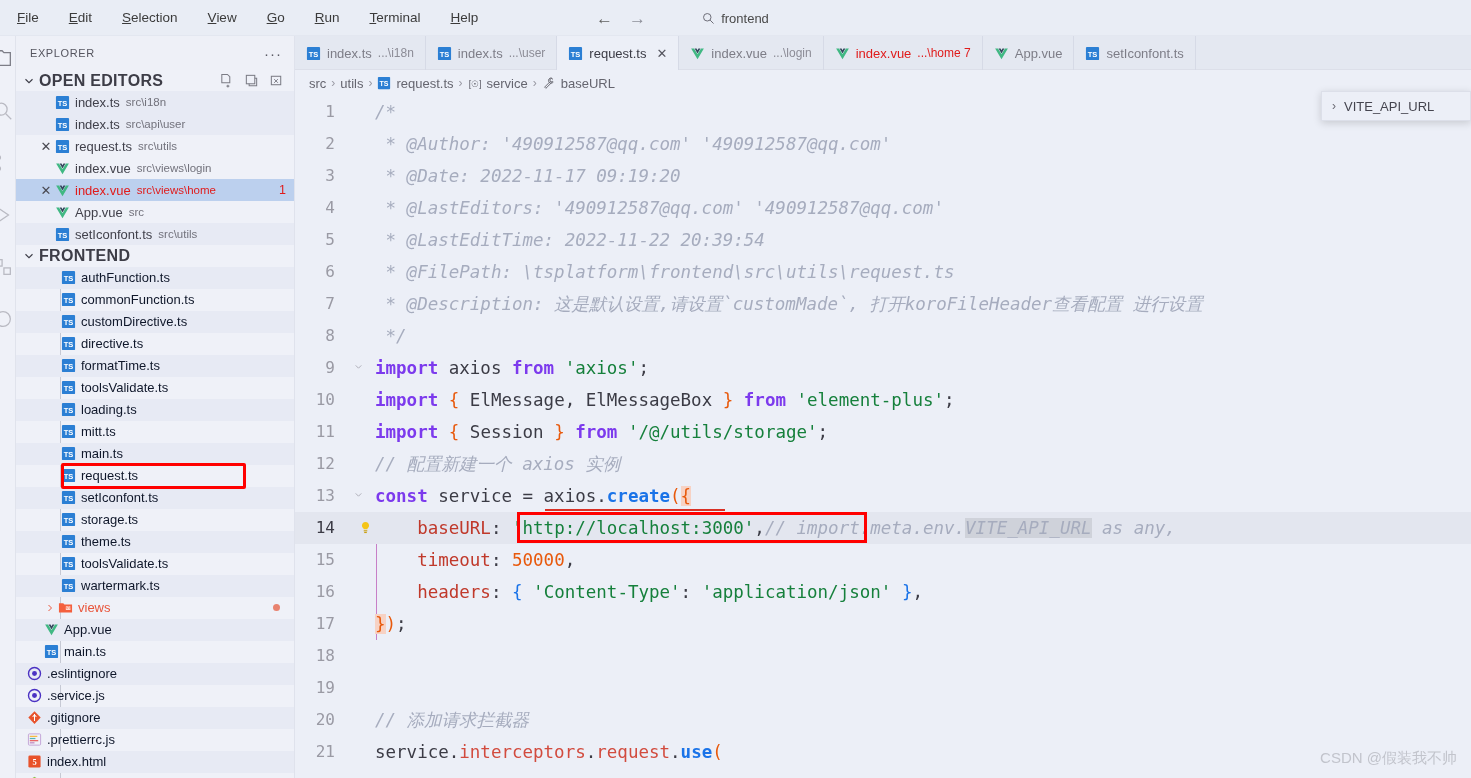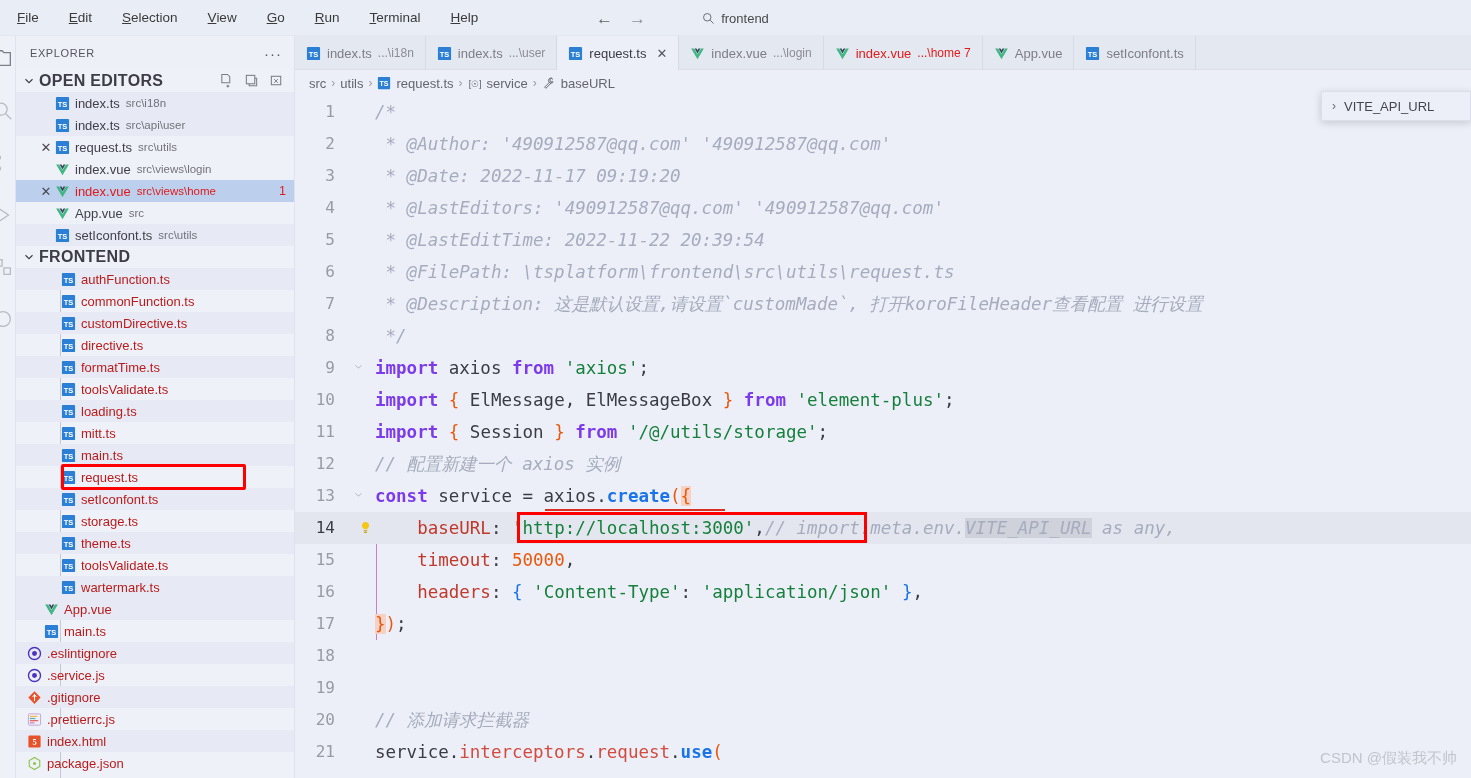--- a/index.html
+++ b/index.html
@@ -112,21 +112,21 @@
   
   #tree-wrap { flex: 1 1 auto; overflow: hidden; position: relative; }
   .tr-row {
     height: 22px; display: flex; align-items: center;
     cursor: pointer; position: relative; font-size: 13px;
     white-space: nowrap;
   }
   .tr-row.alt { background: #e7eaf4; }
   .tr-ind { flex: 0 0 auto; }
   .tr-icon { width: 16px; flex: 0 0 16px; margin-right: 5px; display:flex; align-items:center; justify-content:center; }
-  .tr-name { color: #b91c1c; }
+  .tr-name { color: #0f172a; }
   .tr-row.folder .tr-name { color: #e8543a; }
   .tr-dot { position: absolute; right: 14px; width: 7px; height: 7px; border-radius: 50%; background: #e8826f; }
   .tr-arrow { width: 14px; flex: 0 0 14px; display: flex; align-items: center; justify-content: center; }
   .guide {
     position: absolute; top: 0; bottom: 0; width: 1px; background: #c6c9d4;
   }
 
   
   #tree-highlight {
     position: absolute; border: 3px solid #ff0000; pointer-events: none;
@@ -551,20 +551,37 @@
           <div class="tr-row alt">
             <span class="tr-ind" style="width: 44px;"></span>
             <span class="tr-icon">
               <svg viewBox="0 0 16 16" width="15" height="15" style="display: block;">
                 <rect x="1" y="1" width="14" height="14" rx="1" fill="#2b7fd4"></rect>
                 <text x="8" y="11.5" font-size="8" font-family="Liberation Sans, sans-serif" font-weight="bold" fill="#ffffff" text-anchor="middle">TS</text>
               </svg>
             </span>
             <span class="tr-name">wartermark.ts</span>
           </div>
+          <div class="tr-row folder">
+            <span class="tr-ind" style="width: 27px;"></span>
+            <span class="tr-arrow">
+              <svg viewBox="0 0 16 16" width="12" height="12">
+                <path d="M6 4l4 4-4 4" fill="none" stroke="#e8543a" stroke-width="1.3"></path>
+              </svg>
+            </span>
+            <span class="tr-icon">
+              <svg viewBox="0 0 16 16" width="15" height="15" style="display: block;">
+                <path d="M1 3.4h4.6l1.3 1.4H15v8.4H1z" fill="#f4603e"></path>
+                <rect x="8.3" y="6.6" width="5" height="4" rx="0.6" fill="#ffd9d0"></rect>
+                <text x="10.8" y="10" font-size="4" font-family="Liberation Sans, sans-serif" fill="#f4603e" text-anchor="middle">&lt;/&gt;</text>
+              </svg>
+            </span>
+            <span class="tr-name">views</span>
+            <span class="tr-dot"></span>
+          </div>
           <div class="tr-row alt">
             <span class="tr-ind" style="width: 27px;"></span>
             <span class="tr-icon">
               <svg viewBox="0 0 16 16" width="15" height="15" style="display: block;">
                 <path d="M1.2 2.6h3.1L8 8.9l3.7-6.3h3.1L8 14z" fill="#41b883"></path>
                 <path d="M4.9 2.6h2.1L8 4.5l1-1.9h2.1L8 8z" fill="#35495e"></path>
               </svg>
             </span>
             <span class="tr-name">App.vue</span>
           </div>

